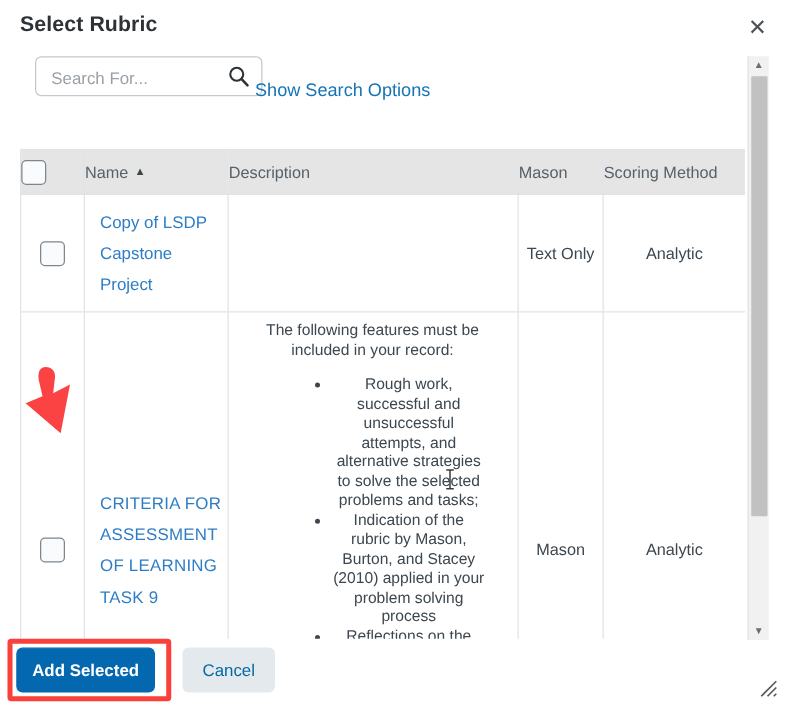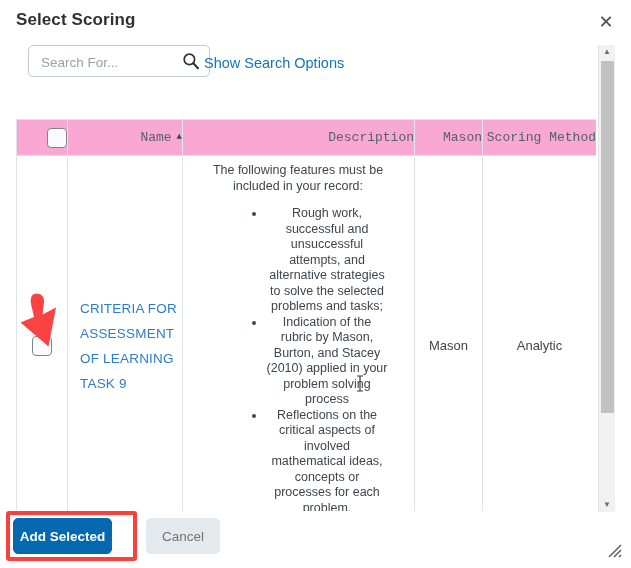--- a/index.html
+++ b/index.html
@@ -92,21 +92,21 @@
     position: absolute;
     right: 9px;
     top: 6px;
     width: 18px;
     height: 18px;
     cursor: pointer;
   }
   .search-options-link {
     position: absolute;
     left: 188px;
-    top: 10px;
+    top: 20px;
     font-size: 14.5px;
     color: #1574b5;
     cursor: pointer;
     white-space: nowrap;
   }
 
   
   .table-wrap {
     position: absolute;
     left: 16px;
@@ -121,27 +121,26 @@
     width: 580px;
     font-size: 13px;
   }
   table.rubric-table th,
   table.rubric-table td {
     border: 1px solid #dfe4e8;
     vertical-align: middle;
     padding: 0;
   }
   table.rubric-table thead th {
-    background: #f9a8d4;
+    background: #e5e5e5;
     height: 35px;
     font-weight: 400;
     color: #56616a;
     font-size: 13px;
-    text-align: right;
-    font-family: Liberation Mono, monospace;
+    text-align: left;
   }
   table.rubric-table thead th.th-name { position: relative; }
   .sort-caret {
     display: inline-block;
     margin-left: 5px;
     font-size: 9px;
     color: #3d474f;
     vertical-align: 2px;
   }
 
@@ -241,42 +240,42 @@
     left: 0;
     top: 512px;
     width: 631px;
     height: 56px;
     background: #ffffff;
   }
   .btn-primary {
     position: absolute;
     left: 13px;
     top: 518px;
-    width: 99px;
+    width: 111px;
     height: 36px;
     background: #0468b1;
     border: 1px solid #0468b1;
     border-radius: 5px;
     color: #ffffff;
     font-family: "Liberation Sans", sans-serif;
     font-size: 13.5px;
     font-weight: 700;
     cursor: pointer;
     padding: 0;
   }
   .btn-secondary {
     position: absolute;
     left: 146px;
     top: 518px;
     width: 74px;
     height: 36px;
     background: #e4e9ee;
     border: 1px solid #e4e9ee;
     border-radius: 5px;
-    color: #737373;
+    color: #0369a1;
     font-family: "Liberation Sans", sans-serif;
     font-size: 13.5px;
     font-weight: 400;
     cursor: pointer;
     padding: 0;
   }
 
   
   .anno-box {
     position: absolute;
@@ -317,21 +316,21 @@
     height: 17px;
     pointer-events: none;
   }
 </style>
 </head>
 <body>
 
 <div id="dialog">
 
   <div class="dlg-header">
-    <div class="dlg-title">Select Scoring</div>
+    <div class="dlg-title">Select Rubric</div>
     <div class="dlg-close">✕</div>
   </div>
 
   <div class="search-row">
     <div class="search-box">
       <input class="search-input" type="text" placeholder="Search For..." style="">
       <span class="search-icon">
         <svg width="18" height="18" viewBox="0 0 18 18">
           <circle cx="7.4" cy="7.4" r="5.2" fill="none" stroke="#2c3236" stroke-width="1.7"></circle>
           <line x1="11.3" y1="11.3" x2="16" y2="16.3" stroke="#2c3236" stroke-width="2" stroke-linecap="round"></line>
@@ -358,20 +357,33 @@
           <th class="th-name">
             <span>Name</span><span class="sort-caret">▲</span>
           </th>
           <th>Description</th>
           <th>Mason</th>
           <th>Scoring Method</th>
         </tr>
       </thead>
       <tbody>
 
+        <tr style="height:94px">
+          <td class="cell-check">
+            <span class="chk"></span>
+          </td>
+          <td>
+            <span class="name-link">Copy of LSDP Capstone Project</span>
+          </td>
+          <td>
+            <div class="desc"></div>
+          </td>
+          <td class="cell-type">Text Only</td>
+          <td class="cell-score">Analytic</td>
+        </tr>
 
         <tr style="height:241px">
           <td class="cell-check">
             <span class="chk"></span>
           </td>
           <td>
             <span class="name-link caps">CRITERIA FOR ASSESSMENT OF LEARNING TASK 9</span>
           </td>
           <td>
             <div class="desc">

